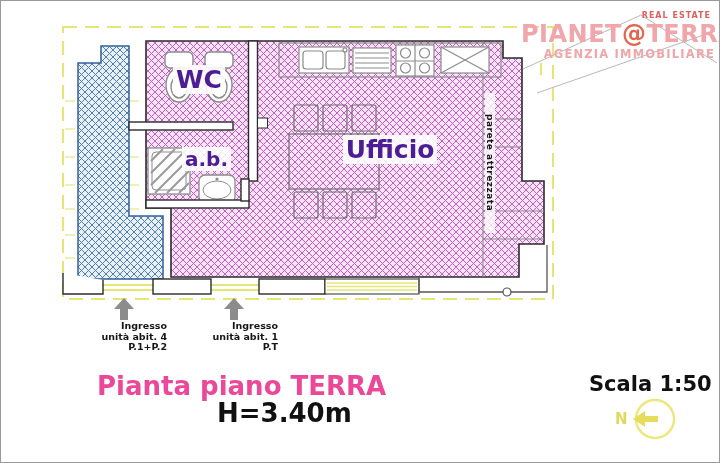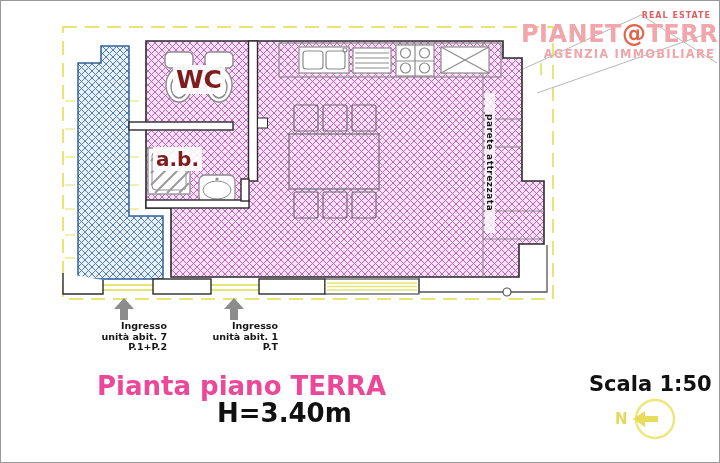--- a/index.html
+++ b/index.html
@@ -3,24 +3,24 @@
 <meta charset="utf-8">
 <style>
   html,body{margin:0;padding:0;background:#fff;}
   .canvas{
     position:relative;width:720px;height:463px;background:#ffffff;
     border:1px solid #9a9a9a;box-sizing:border-box;overflow:hidden;
     font-family:"DejaVu Sans", sans-serif;
   }
   .canvas svg{position:absolute;left:0;top:0;}
   .abs{position:absolute;}
-  .lbl{color:#7f1d1d;font-weight:700;white-space:nowrap;}
+  .lbl{color:#4c1d95;font-weight:700;white-space:nowrap;}
   .halo{background:rgba(255,255,255,0.88);padding:0 3px;}
   .room-wc{left:166px;top:64px;width:64px;font-size:25px;text-align:center;}
-  .room-ab{left:152px;top:146px;width:64px;font-size:20px;text-align:left;}
+  .room-ab{left:166px;top:146px;width:64px;font-size:20px;text-align:right;}
   .room-uff{left:328px;top:134px;width:122px;font-size:25px;text-align:center;}
   .wall-label{
     left:484px;top:92px;height:140px;font-size:9px;font-weight:700;color:#161616;
     writing-mode:vertical-rl;text-align:center;background:rgba(255,255,255,0.78);
     letter-spacing:0.5px;
   }
   .entr{width:86px;text-align:right;font-size:9.5px;font-weight:700;color:#161616;line-height:10.5px;}
   .entr2{left:80px;top:320px;}
   .entr1{left:191px;top:320px;}
   .title{left:96px;top:370px;font-size:26px;color:#ec4899;}
@@ -190,25 +190,26 @@
   </svg>
 
   <div class="abs logo">
     <div class="re">REAL ESTATE</div>
     <div class="brand"><span>PIANET</span><span class="at">@</span><span>TERRA</span></div>
     <div class="agency">AGENZIA IMMOBILIARE</div>
   </div>
 
   <div class="abs lbl room-wc"><span class="halo">WC</span></div>
   <div class="abs lbl room-ab"><span class="halo">a.b.</span></div>
+  <div class="abs lbl room-uff"><span class="halo">Ufficio</span></div>
   <div class="abs wall-label">parete attrezzata</div>
 
   <div class="abs entr entr2">
     <div>Ingresso</div>
-    <div>unità abit. 7</div>
+    <div>unità abit. 4</div>
     <div>P.1+P.2</div>
   </div>
   <div class="abs entr entr1">
     <div>Ingresso</div>
     <div>unità abit. 1</div>
     <div>P.T</div>
   </div>
 
   <div class="abs lbl title">Pianta piano TERRA</div>
   <div class="abs lbl height">H=3.40m</div>

